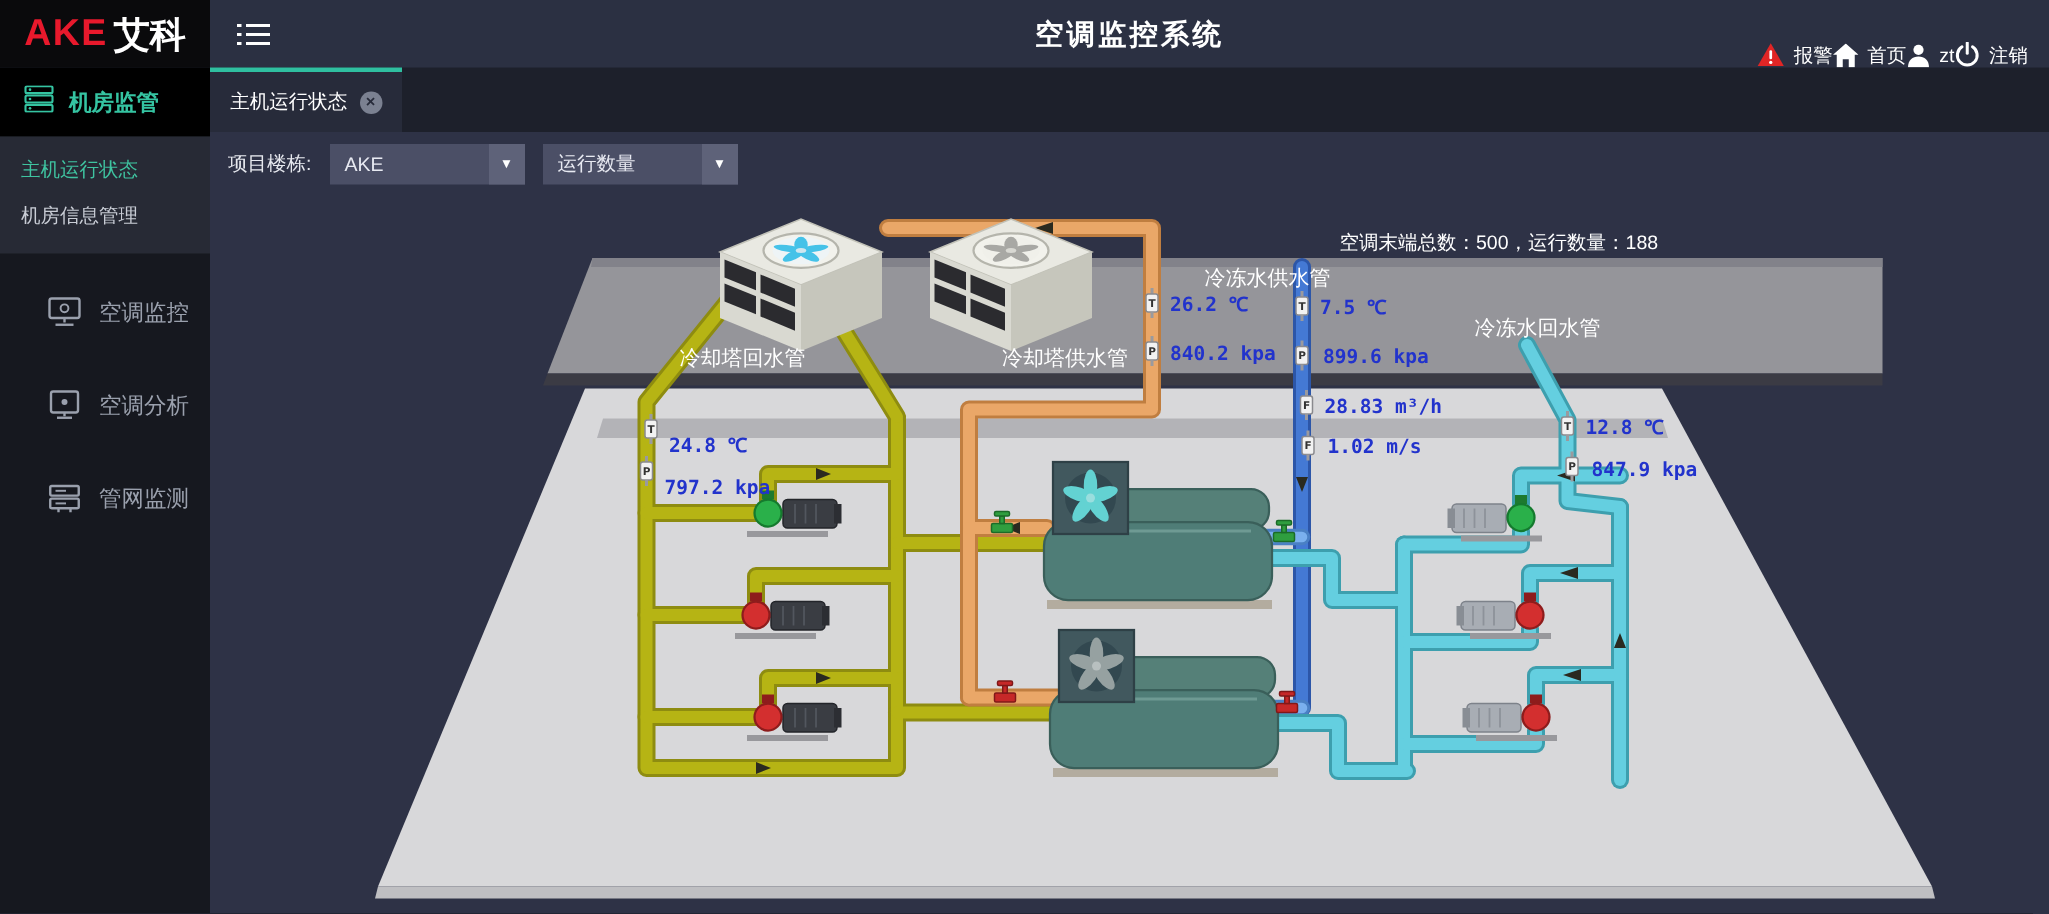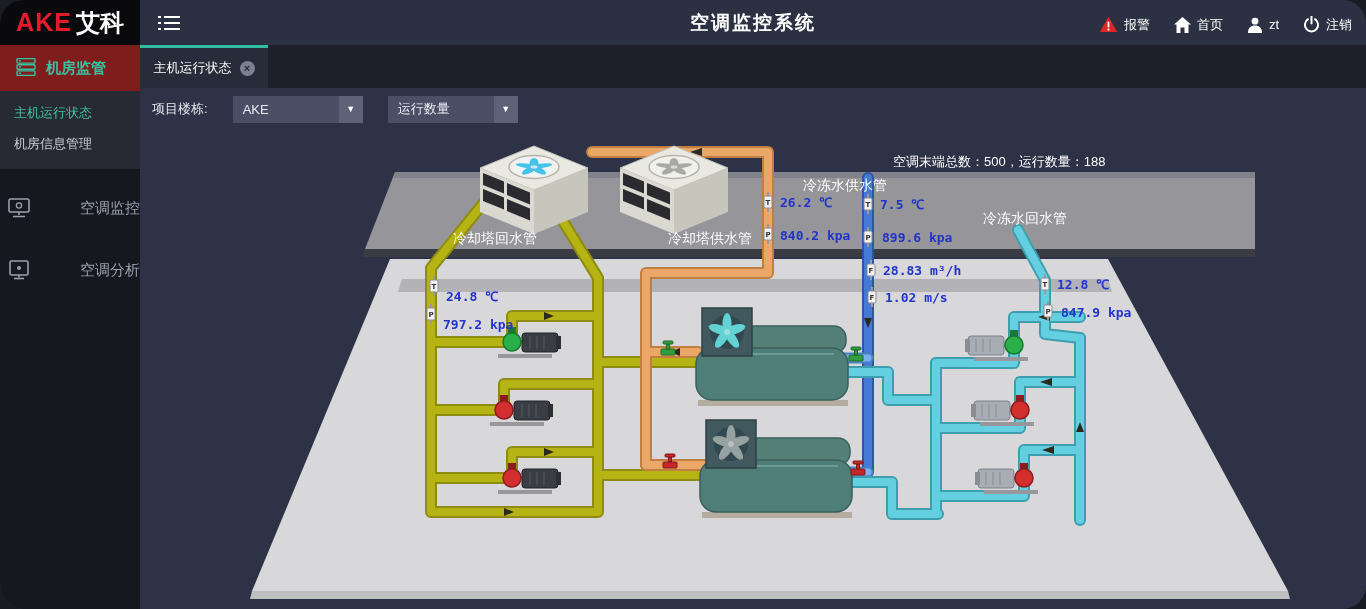--- a/index.html
+++ b/index.html
@@ -1,53 +1,53 @@
 <!DOCTYPE html>
 <html><head>
 <meta charset="utf-8">
 <style>
   * { margin:0; padding:0; box-sizing:border-box; }
   html,body { background:#1a1c24; }
   .app { position:relative; width:1366px; height:609px; overflow:hidden;
-         font-family:"Liberation Sans","DejaVu Sans",sans-serif; background:#2e3246;border-radius:24px; }
+         font-family:"Liberation Sans","DejaVu Sans",sans-serif; background:#2e3246; }
 
   
   .header { position:absolute; left:0; top:0; width:1366px; height:45px; display:flex; }
   .logo { width:140px; height:45px; background:#0a0a0c; display:flex; align-items:center; justify-content:center; gap:4px; }
   .logo .brand { color:#e8192c; font-weight:900; font-size:25px; letter-spacing:1px; }
   .logo .brand-cn { color:#ffffff; font-weight:700; font-size:24px; }
   .header-main { position:relative; flex:1; background:#2b3042; display:flex; align-items:center; }
   .hamburger { margin-left:18px; width:22px; height:16px; position:relative; cursor:pointer; }
   .hamburger i { position:absolute; left:6px; right:0; height:2px; background:#fff; }
   .hamburger i::before { content:""; position:absolute; left:-6px; top:0; width:3px; height:2px; background:#fff; }
   .hamburger i:nth-child(1){top:1px;} .hamburger i:nth-child(2){top:7px;} .hamburger i:nth-child(3){top:13px;}
   .page-title { position:absolute; left:0; right:0; text-align:center; color:#fff; font-size:19px; font-weight:bold; letter-spacing:2px; }
-  .header-actions { position:absolute; right:14px; top:0; height:49px; display:flex; align-items:center; gap:24px; }
+  .header-actions { position:absolute; right:14px; top:12px; height:49px; display:flex; align-items:center; }
   .h-act { display:flex; align-items:center; gap:6px; color:#fff; font-size:13px; cursor:pointer; }
   .h-act svg { display:block; }
 
   
   .sidebar { position:absolute; left:0; top:45px; width:140px; height:564px; background:#16181f; }
-  .side-group-active { height:46px; background:#7f1d1d; display:flex; align-items:center; gap:10px; padding-left:16px;
+  .side-group-active { height:46px; background:#000000; display:flex; align-items:center; gap:10px; padding-left:16px;
                        color:#35c4a2; font-size:15px; font-weight:bold; cursor:pointer; }
   .submenu { background:#272a35; padding:6px 0 10px 0; }
   .submenu .sub-item { height:31px; line-height:31px; padding-left:14px; font-size:13px; color:#c9cdd6; cursor:pointer; }
   .submenu .sub-item.active { color:#3fc3a0; }
-  .side-item { height:62px; display:flex; align-items:center; gap:12px; padding-left:8px;
-               color:#9aa0ad; font-size:15px; cursor:pointer;justify-content:space-between; }
+  .side-item { height:62px; display:flex; align-items:center; gap:12px; padding-left:32px;
+               color:#9aa0ad; font-size:15px; cursor:pointer; }
   .side-item svg { display:block; }
 
   
   .main { position:absolute; left:140px; top:45px; width:1226px; height:564px; display:flex; flex-direction:column; }
   .tabstrip { height:43px; background:#1d202b; display:flex; }
   .tab { position:relative; width:128px; background:#272b3a; border-top:3px solid #2fbfa0;
          display:flex; align-items:center; justify-content:center; gap:8px; color:#fff; font-size:13px; cursor:pointer; }
   .tab-close { width:15px; height:15px; border-radius:50%; background:#7b8191; color:#272b3a; font-size:11px;
                line-height:15px; text-align:center; font-weight:bold; cursor:pointer; }
-  .filterbar { height:42px; background:#2e3246; display:flex; align-items:center; padding-left:12px; gap:25px; }
+  .filterbar { height:42px; background:#2e3246; display:flex; align-items:center; padding-left:12px; gap:12px; }
   .filter-label { color:#e6e8ee; font-size:13px; }
   .select { width:130px; height:27px; background:#4b4f66; display:flex; align-items:center; cursor:pointer; }
   .select .val { flex:1; color:#e8eaf2; font-size:13px; padding-left:10px; }
   .select .arr { width:24px; height:27px; background:#5e6279; color:#fff; font-size:9px;
                  display:flex; align-items:center; justify-content:center; }
   .scene { position:relative; flex:1; background:#2e3246; }
   .scene svg { display:block; }
 
   .white-label { fill:#ffffff; font-size:14px; font-family:"Liberation Sans","DejaVu Sans",sans-serif; }
   .stats-label { fill:#ffffff; font-size:13px; font-family:"Liberation Sans","DejaVu Sans",sans-serif; }
@@ -145,20 +145,33 @@
       <span>
         <svg width="22" height="20" viewBox="0 0 22 20">
             <rect x="2" y="1" width="18" height="14" rx="1.5" fill="none" stroke="#9aa0ad" stroke-width="1.6"></rect>
             <circle cx="11" cy="8" r="2" fill="#9aa0ad"></circle>
             <line x1="6" y1="18.5" x2="16" y2="18.5" stroke="#9aa0ad" stroke-width="1.6"></line>
             <line x1="11" y1="15" x2="11" y2="17.5" stroke="#9aa0ad" stroke-width="1.6"></line>
           </svg>
       </span>
       <span>空调分析</span>
     </div>
+    <div class="side-item">
+      <span>
+        <svg width="22" height="20" viewBox="0 0 22 20">
+            <rect x="1.5" y="2" width="19" height="6.4" rx="1" fill="none" stroke="#9aa0ad" stroke-width="1.6"></rect>
+            <rect x="1.5" y="10.4" width="19" height="6.4" rx="1" fill="none" stroke="#9aa0ad" stroke-width="1.6"></rect>
+            <line x1="5" y1="5.2" x2="12" y2="5.2" stroke="#9aa0ad" stroke-width="1.3"></line>
+            <line x1="5" y1="13.6" x2="12" y2="13.6" stroke="#9aa0ad" stroke-width="1.3"></line>
+            <line x1="7" y1="17" x2="7" y2="19.5" stroke="#9aa0ad" stroke-width="1.6"></line>
+            <line x1="15" y1="17" x2="15" y2="19.5" stroke="#9aa0ad" stroke-width="1.6"></line>
+          </svg>
+      </span>
+      <span>管网监测</span>
+    </div>
   </div>
 
   <div class="main">
     <div class="tabstrip">
       <div class="tab">
         <span>主机运行状态</span>
         <span class="tab-close">×</span>
       </div>
     </div>
     <div class="filterbar">

